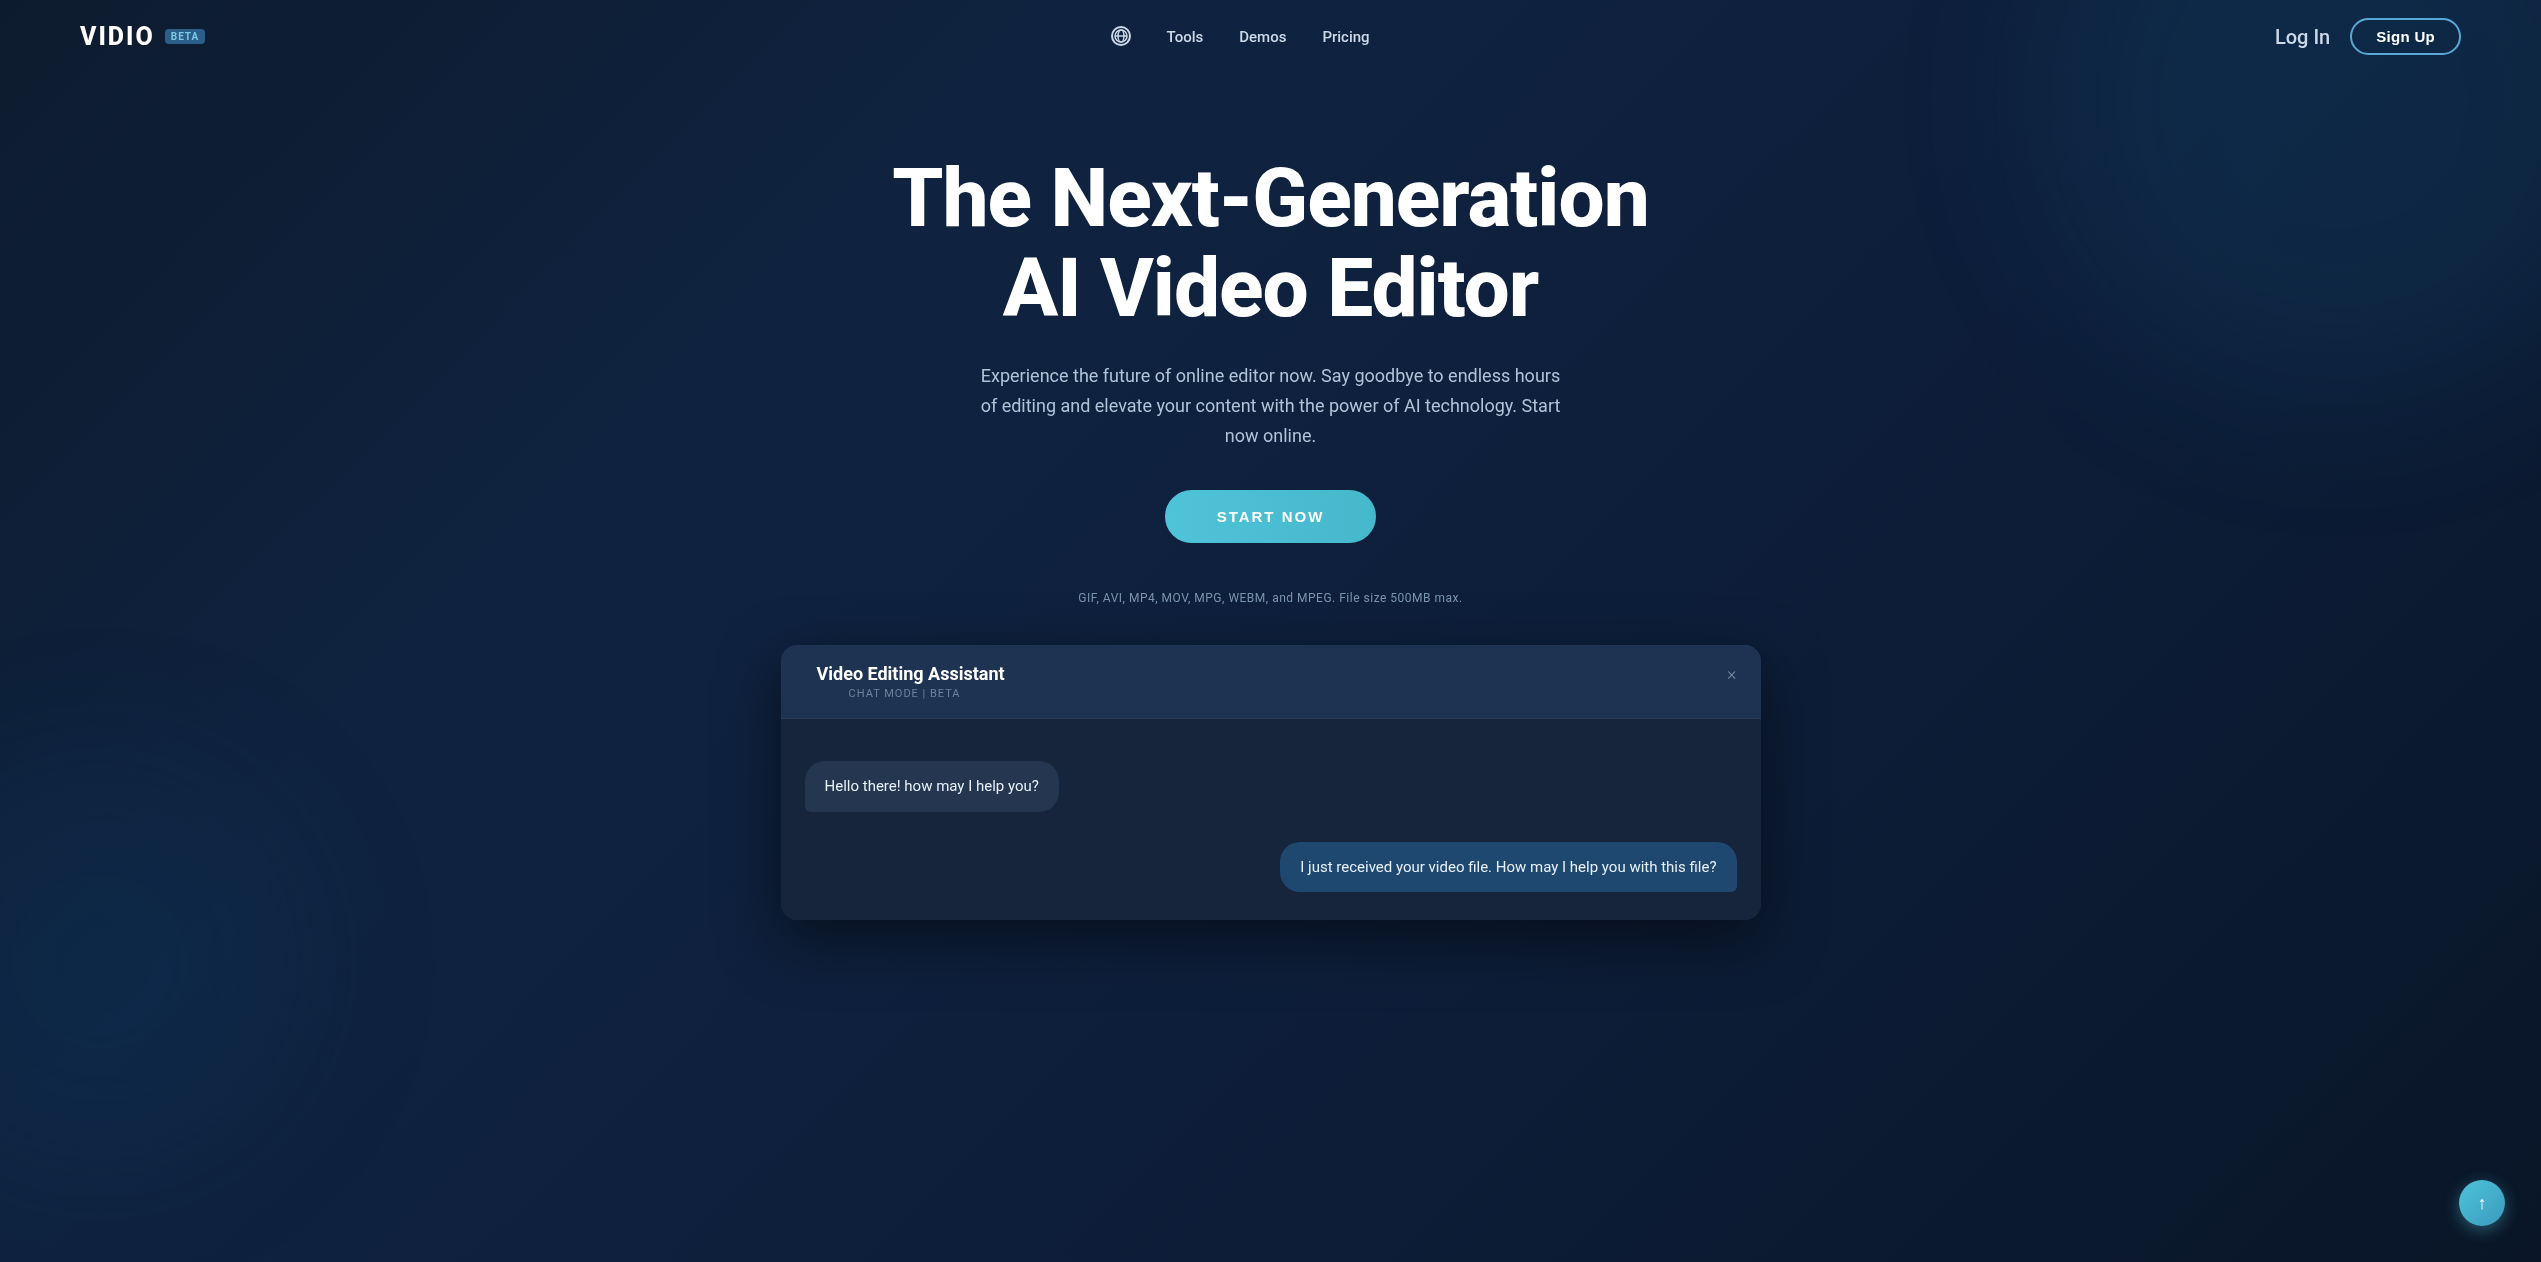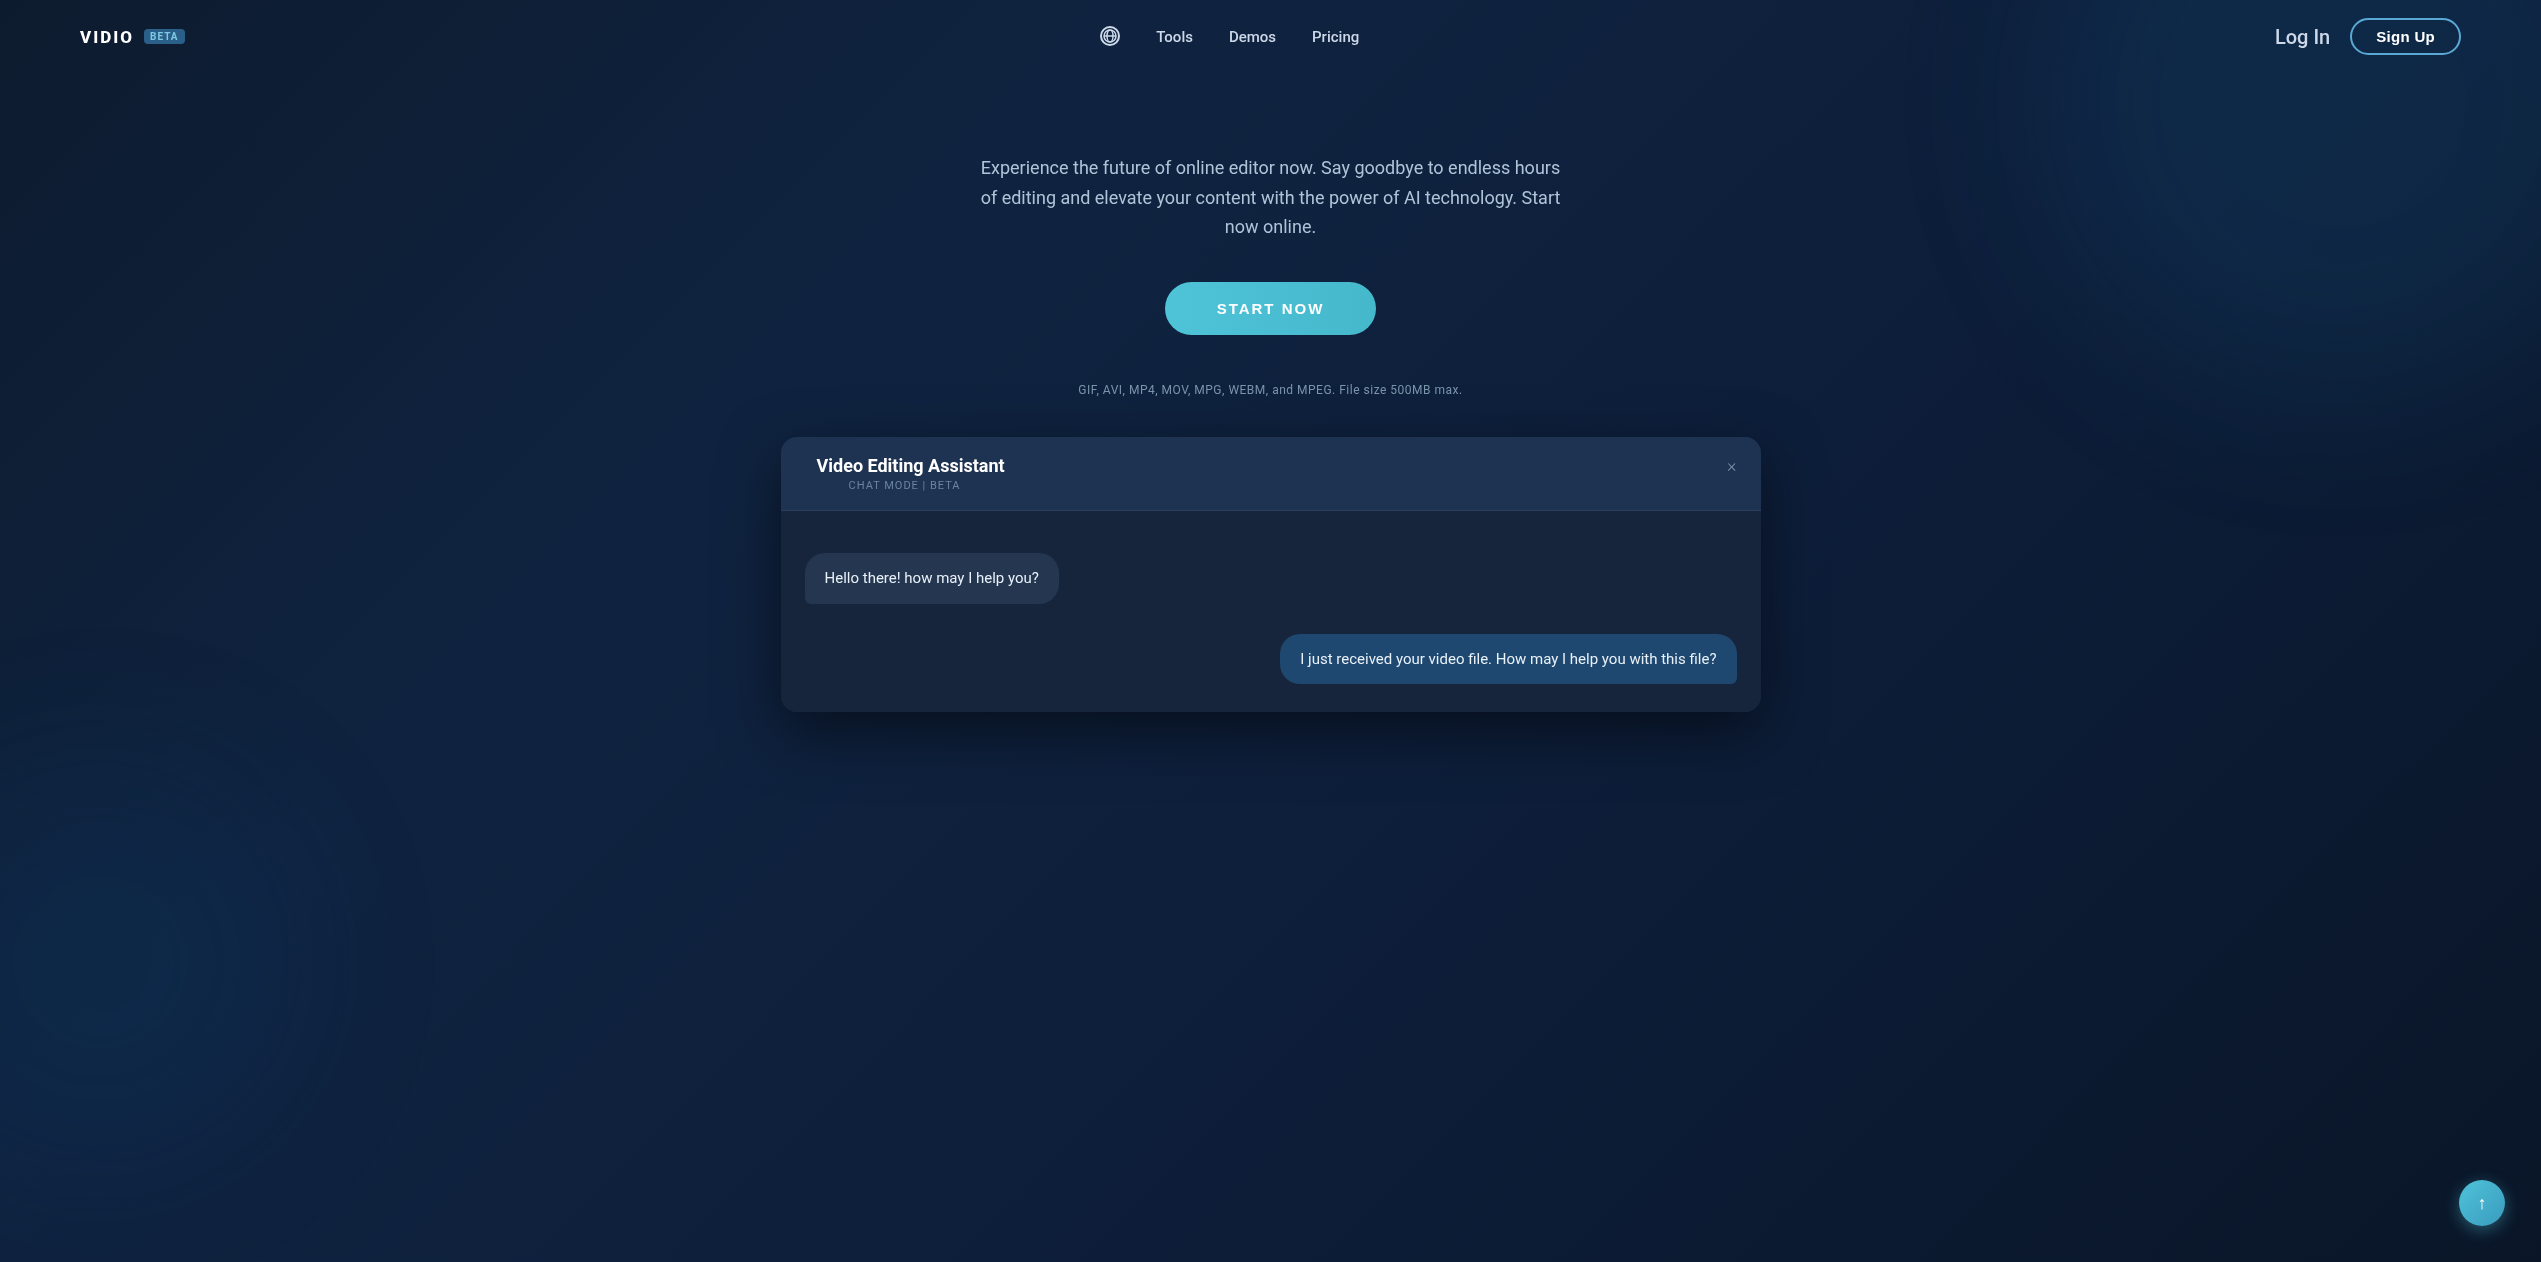--- a/index.html
+++ b/index.html
@@ -22,21 +22,21 @@
       z-index: 10;
     }
 
     .nav-logo {
       display: flex;
       align-items: center;
       gap: 10px;
     }
 
     .logo-text {
-      font-size: 17px;
+      font-size: 25px;
       font-weight: 800;
       letter-spacing: 2px;
       color: #fff;
       text-transform: uppercase;
     }
 
     .beta-badge {
       background: #2a5f8a;
       color: #7ec8e3;
       font-size: 10px;
@@ -291,20 +291,24 @@
     </li>
   </ul>
 
   <div class="nav-actions">
     <a href="#" class="btn-login">Log In</a>
     <button class="btn-signup">Sign Up</button>
   </div>
 </nav>
 
 <section class="hero">
+  <h1 class="hero-title">
+    <span>The Next-Generation</span><br>
+    <span>AI Video Editor</span>
+  </h1>
   <p class="hero-subtitle">Experience the future of online editor now. Say goodbye to endless hours of editing and elevate your content with the power of AI technology. Start now online.</p>
   <button class="btn-start">START NOW</button>
   <p class="file-formats">GIF, AVI, MP4, MOV, MPG, WEBM, and MPEG. File size 500MB max.</p>
 
   
   <div class="chat-widget">
     <div class="chat-header">
       <div>
         <div class="chat-title">Video Editing Assistant</div>
         <div class="chat-subtitle">Chat Mode | BETA</div>

